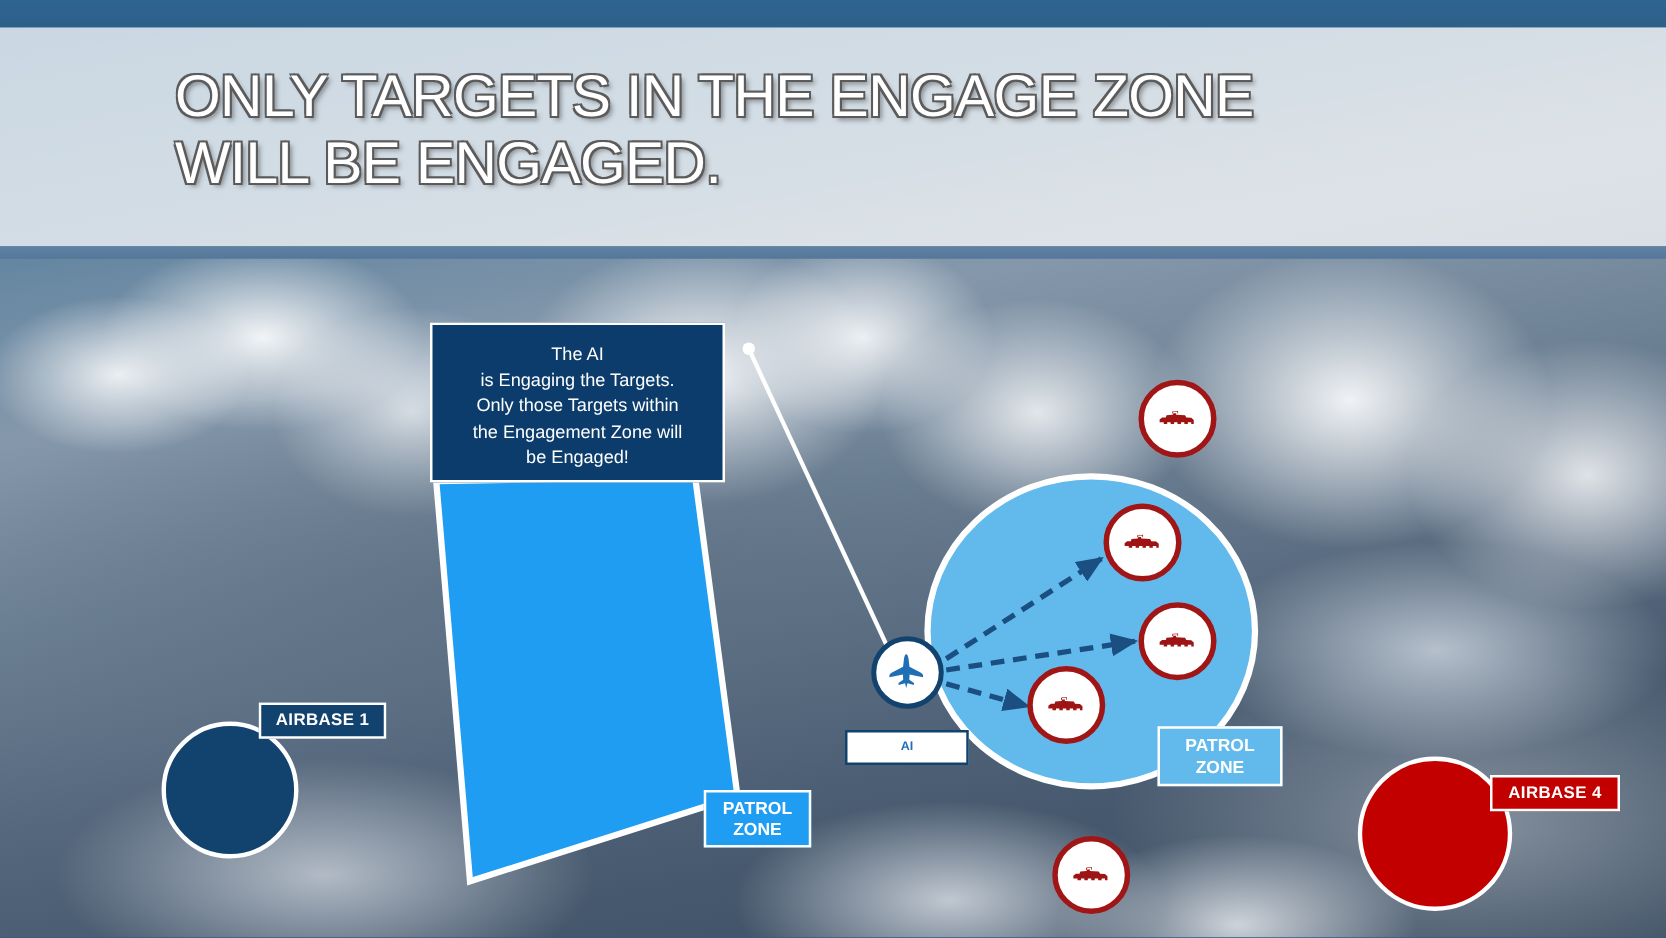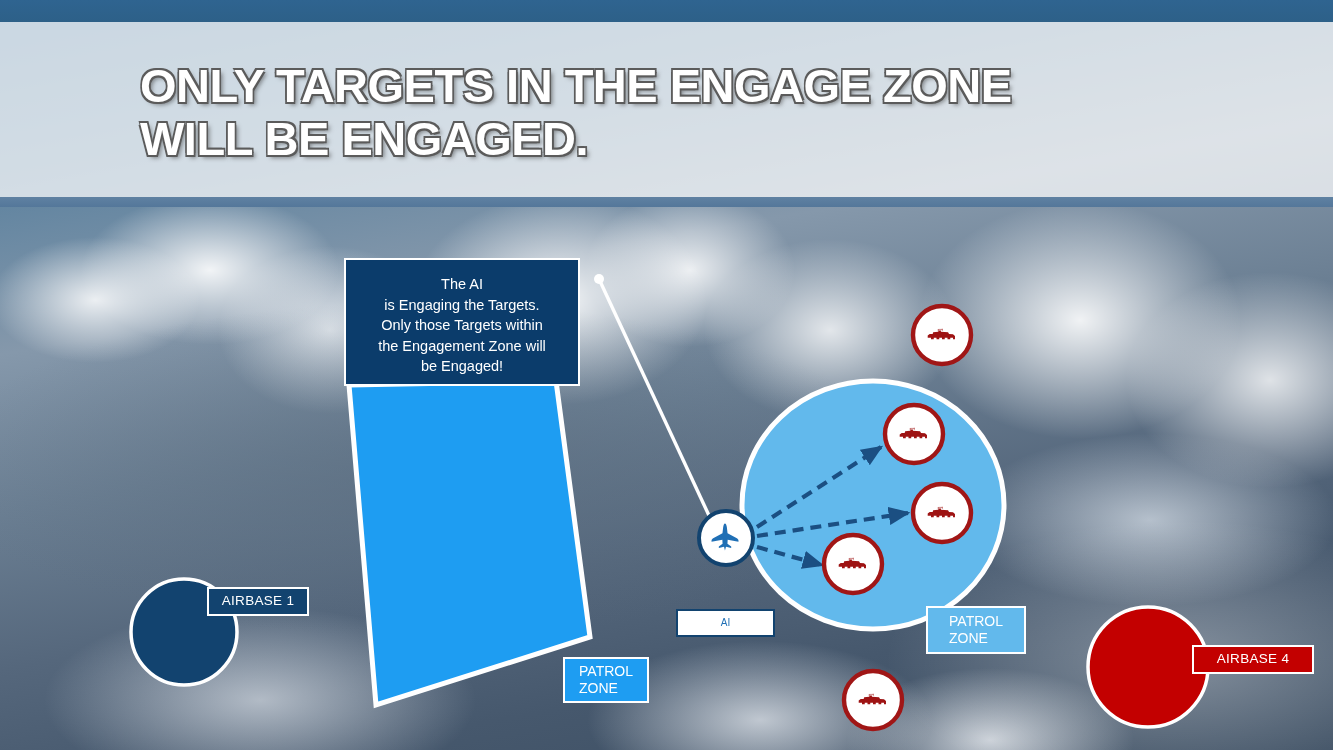--- a/index.html
+++ b/index.html
@@ -48,62 +48,60 @@
   .header-band {
     position:absolute; left:0; top:22px; width:1333px; height:175px;
     background:rgba(255,255,255,.72);
   }
   .bottom-strip {
     position:absolute; left:0; top:197px; width:1333px; height:10px;
     background:linear-gradient(180deg,#5f81a2,#54779a);
   }
   .title {
     position:absolute; left:140px; top:50px; width:1100px;
-    font-size:47px; font-weight:bold; line-height:1.13;
+    font-size:47px; font-weight:normal; line-height:1.13;
     letter-spacing:-0.5px;
     color:#ffffff;
     text-shadow:
       -1.6px -1.6px 0 #5b5b5b,  1.6px -1.6px 0 #5b5b5b,
       -1.6px  1.6px 0 #5b5b5b,  1.6px  1.6px 0 #5b5b5b,
        0 0 2px #6a6a6a, 3px 3px 4px rgba(60,60,60,.55);
     white-space:pre-line;
-    margin-top:9px;
   }
 
   
   .svg-layer { position:absolute; left:0; top:0; width:1333px; height:750px; }
 
   .callout {
     position:absolute; left:344px; top:258px; width:236px; height:128px;
     background:#0b3c6b;
     border:2.5px solid #ffffff;
     color:#ffffff;
     font-size:14.5px; line-height:1.42;
     text-align:center;
     padding-top:14px;
     white-space:pre-line;
   }
 
   .zone-label {
     position:absolute;
     border:2.5px solid #ffffff;
     color:#ffffff;
-    font-weight:normal;
+    font-weight:bold;
     display:flex; align-items:center; justify-content:center;
-    text-align:left;
+    text-align:center;
     white-space:pre-line;
     line-height:1.25;
-    margin-top:25px;
   }
   .lbl-airbase1 {
     left:207px; top:562px; width:102px; height:29px;
     background:#12436f; font-size:13.5px; letter-spacing:.3px;
   }
   .lbl-airbase4 {
-    left:1192px; top:620px; width:122px; height:29px;
+    left:1192px; top:620px; width:104px; height:29px;
     background:#c30000; font-size:13.5px; letter-spacing:.3px;
   }
   .lbl-patrol {
     left:563px; top:632px; width:86px; height:46px;
     background:#1e9df2; font-size:14px;
   }
   .lbl-engage {
     left:926px; top:581px; width:100px; height:48px;
     background:#62b9ec; font-size:14px;
   }

